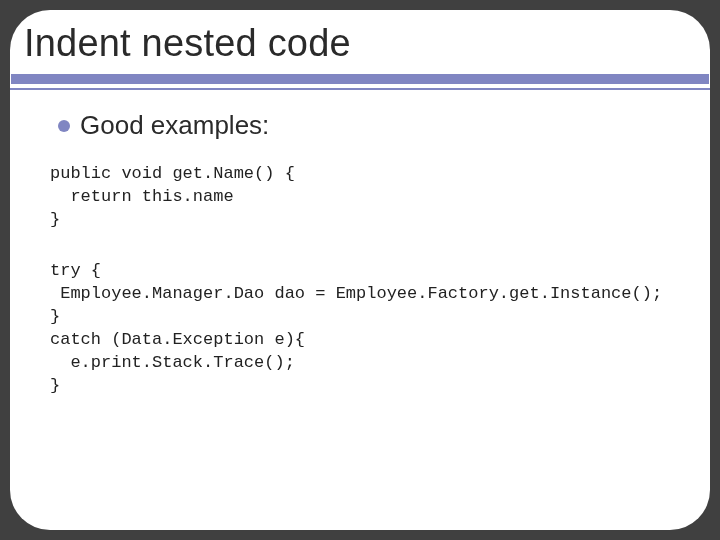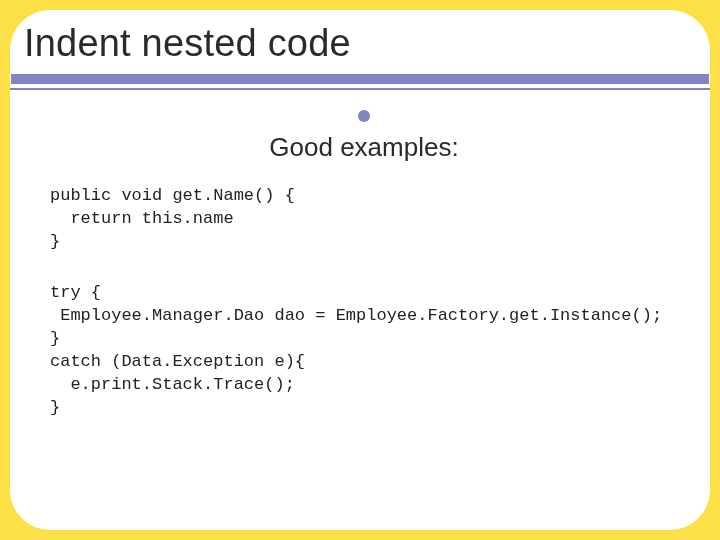--- a/index.html
+++ b/index.html
@@ -8,21 +8,21 @@
     width: 720px;
     height: 540px;
     background: #8086c2;
     font-family: Arial, Helvetica, sans-serif;
     overflow: hidden;
   }
   .slide {
     position: relative;
     width: 720px;
     height: 540px;
-    background: #fde047;
+    background: #404040;
   }
   .card {
     position: absolute;
     left: 10px;
     top: 10px;
     right: 10px;
     bottom: 10px;
     background: #ffffff;
     border-radius: 40px;
     box-sizing: border-box;
@@ -58,21 +58,20 @@
     top: 100px;
     right: 40px;
   }
   .bullet-line {
     display: flex;
     align-items: center;
     gap: 10px;
     font-size: 26px;
     color: #2a2a2a;
     margin-bottom: 22px;
-    flex-direction: column;
   }
   .bullet-dot {
     width: 12px;
     height: 12px;
     border-radius: 50%;
     background: #8086c2;
     flex: 0 0 auto;
   }
   .code-block {
     font-family: Liberation Mono, monospace;

